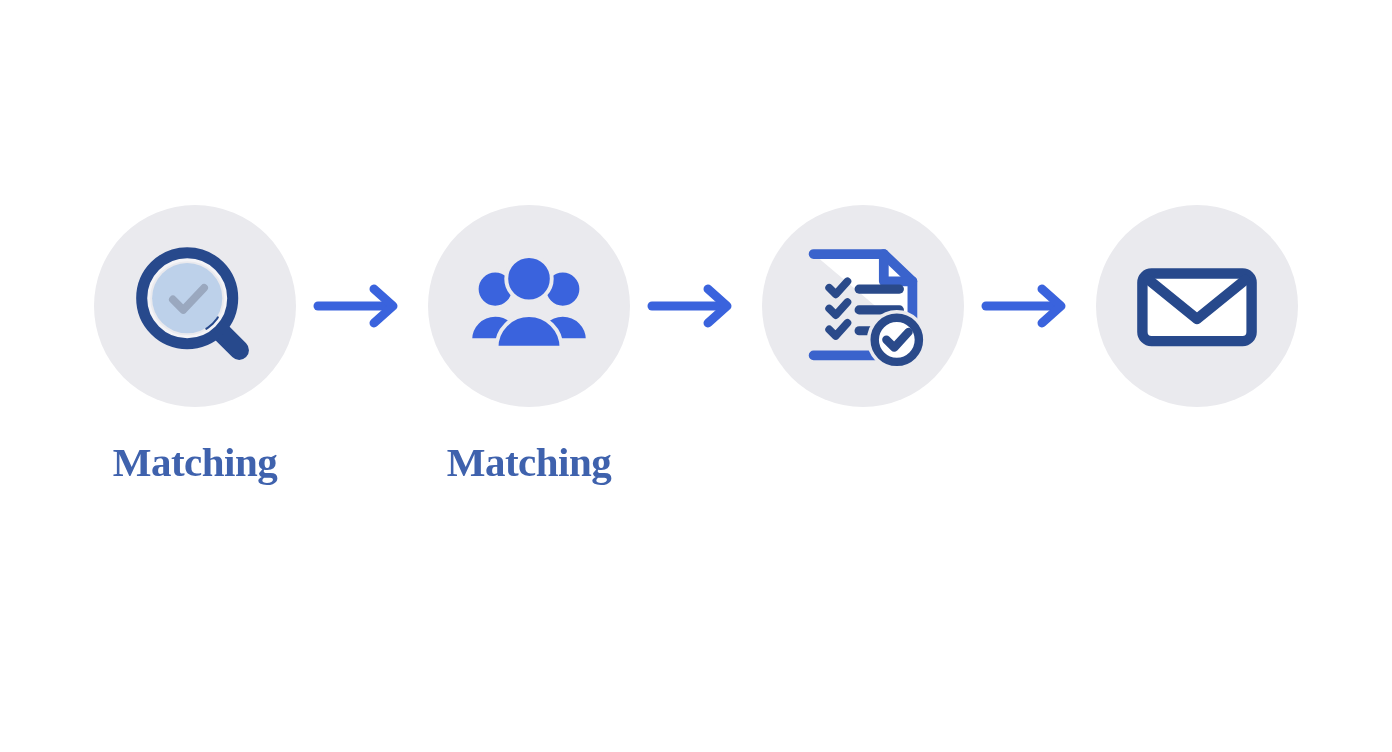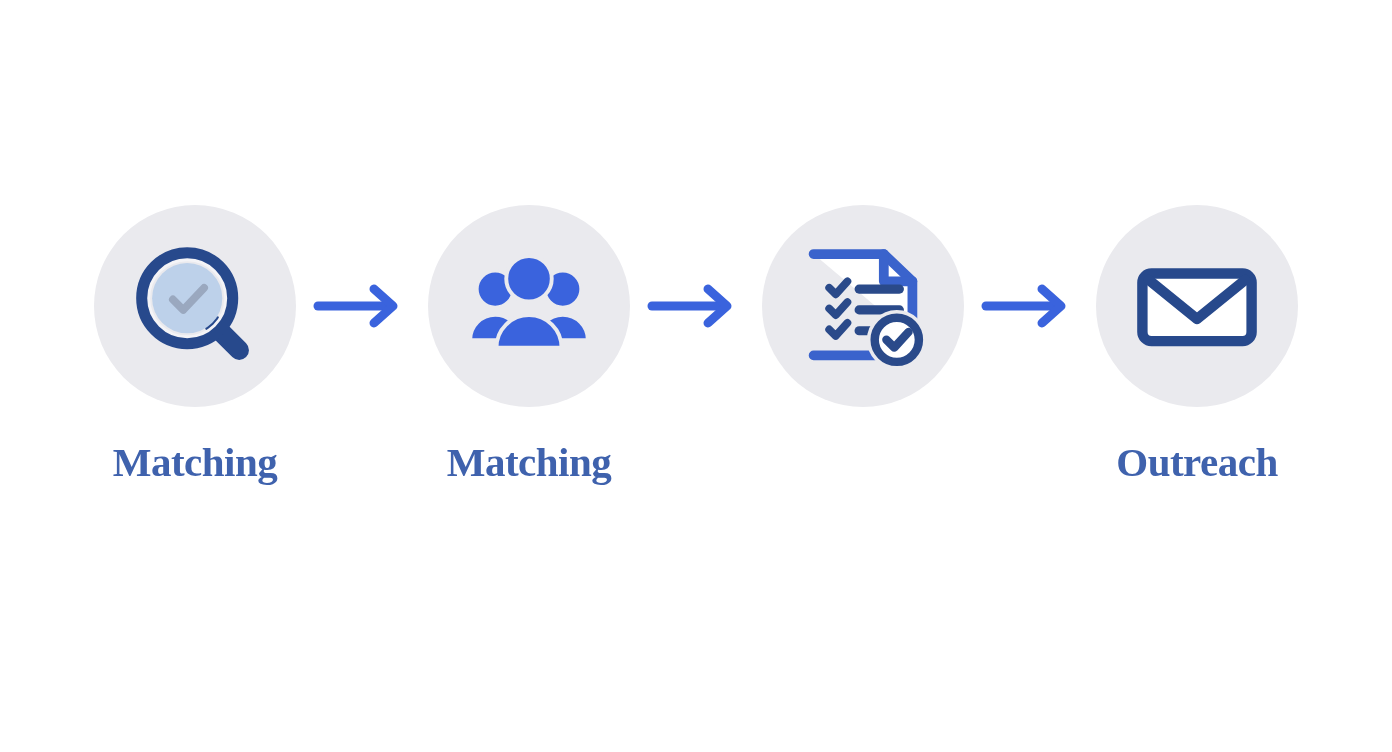--- a/index.html
+++ b/index.html
@@ -162,16 +162,15 @@
     </svg>
   </div>
 
   <div class="step">
     <div class="step-circle">
       <svg class="step-icon" viewBox="0 0 100 100">
         <rect x="8" y="25" width="84" height="52" rx="7" ry="7" fill="#ffffff" stroke="#27498c" stroke-width="8"></rect>
         <path d="M13 30 L50 60 L87 30" fill="none" stroke="#27498c" stroke-width="8" stroke-linecap="round" stroke-linejoin="round"></path>
       </svg>
     </div>
-    <div class="step-label">Outreach</div>
   </div>
 
 </div>
 
 </body></html>

